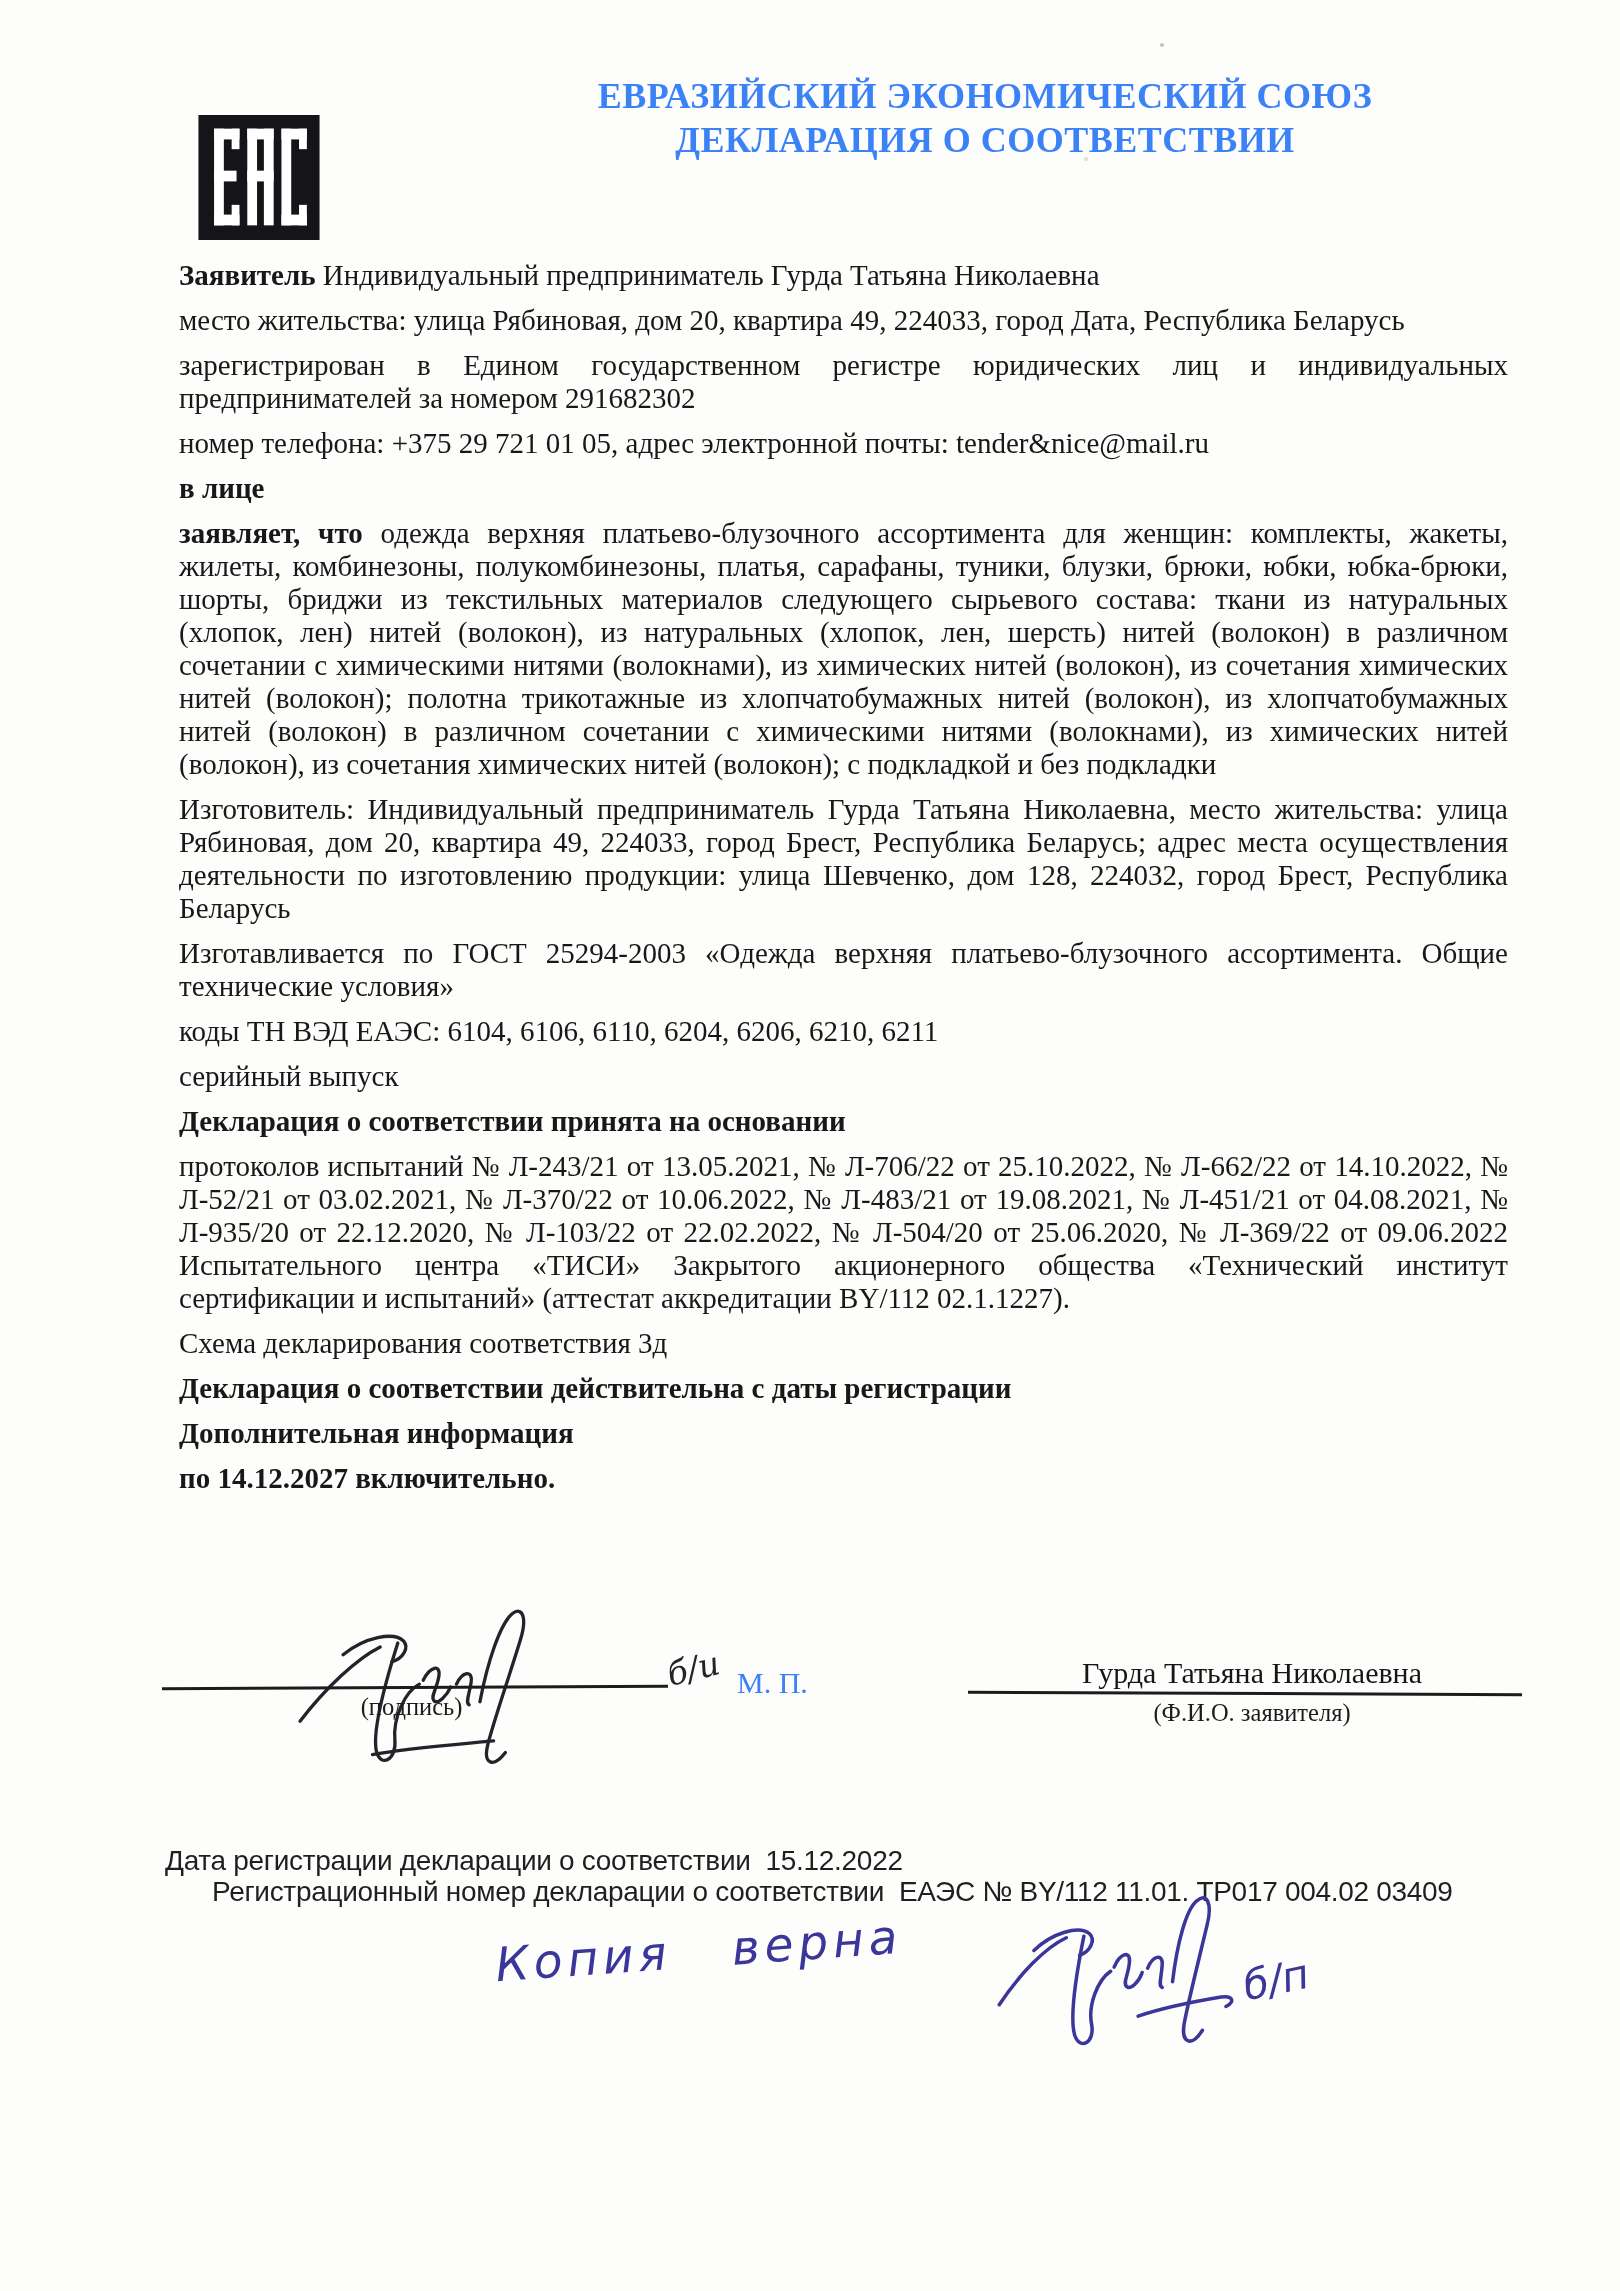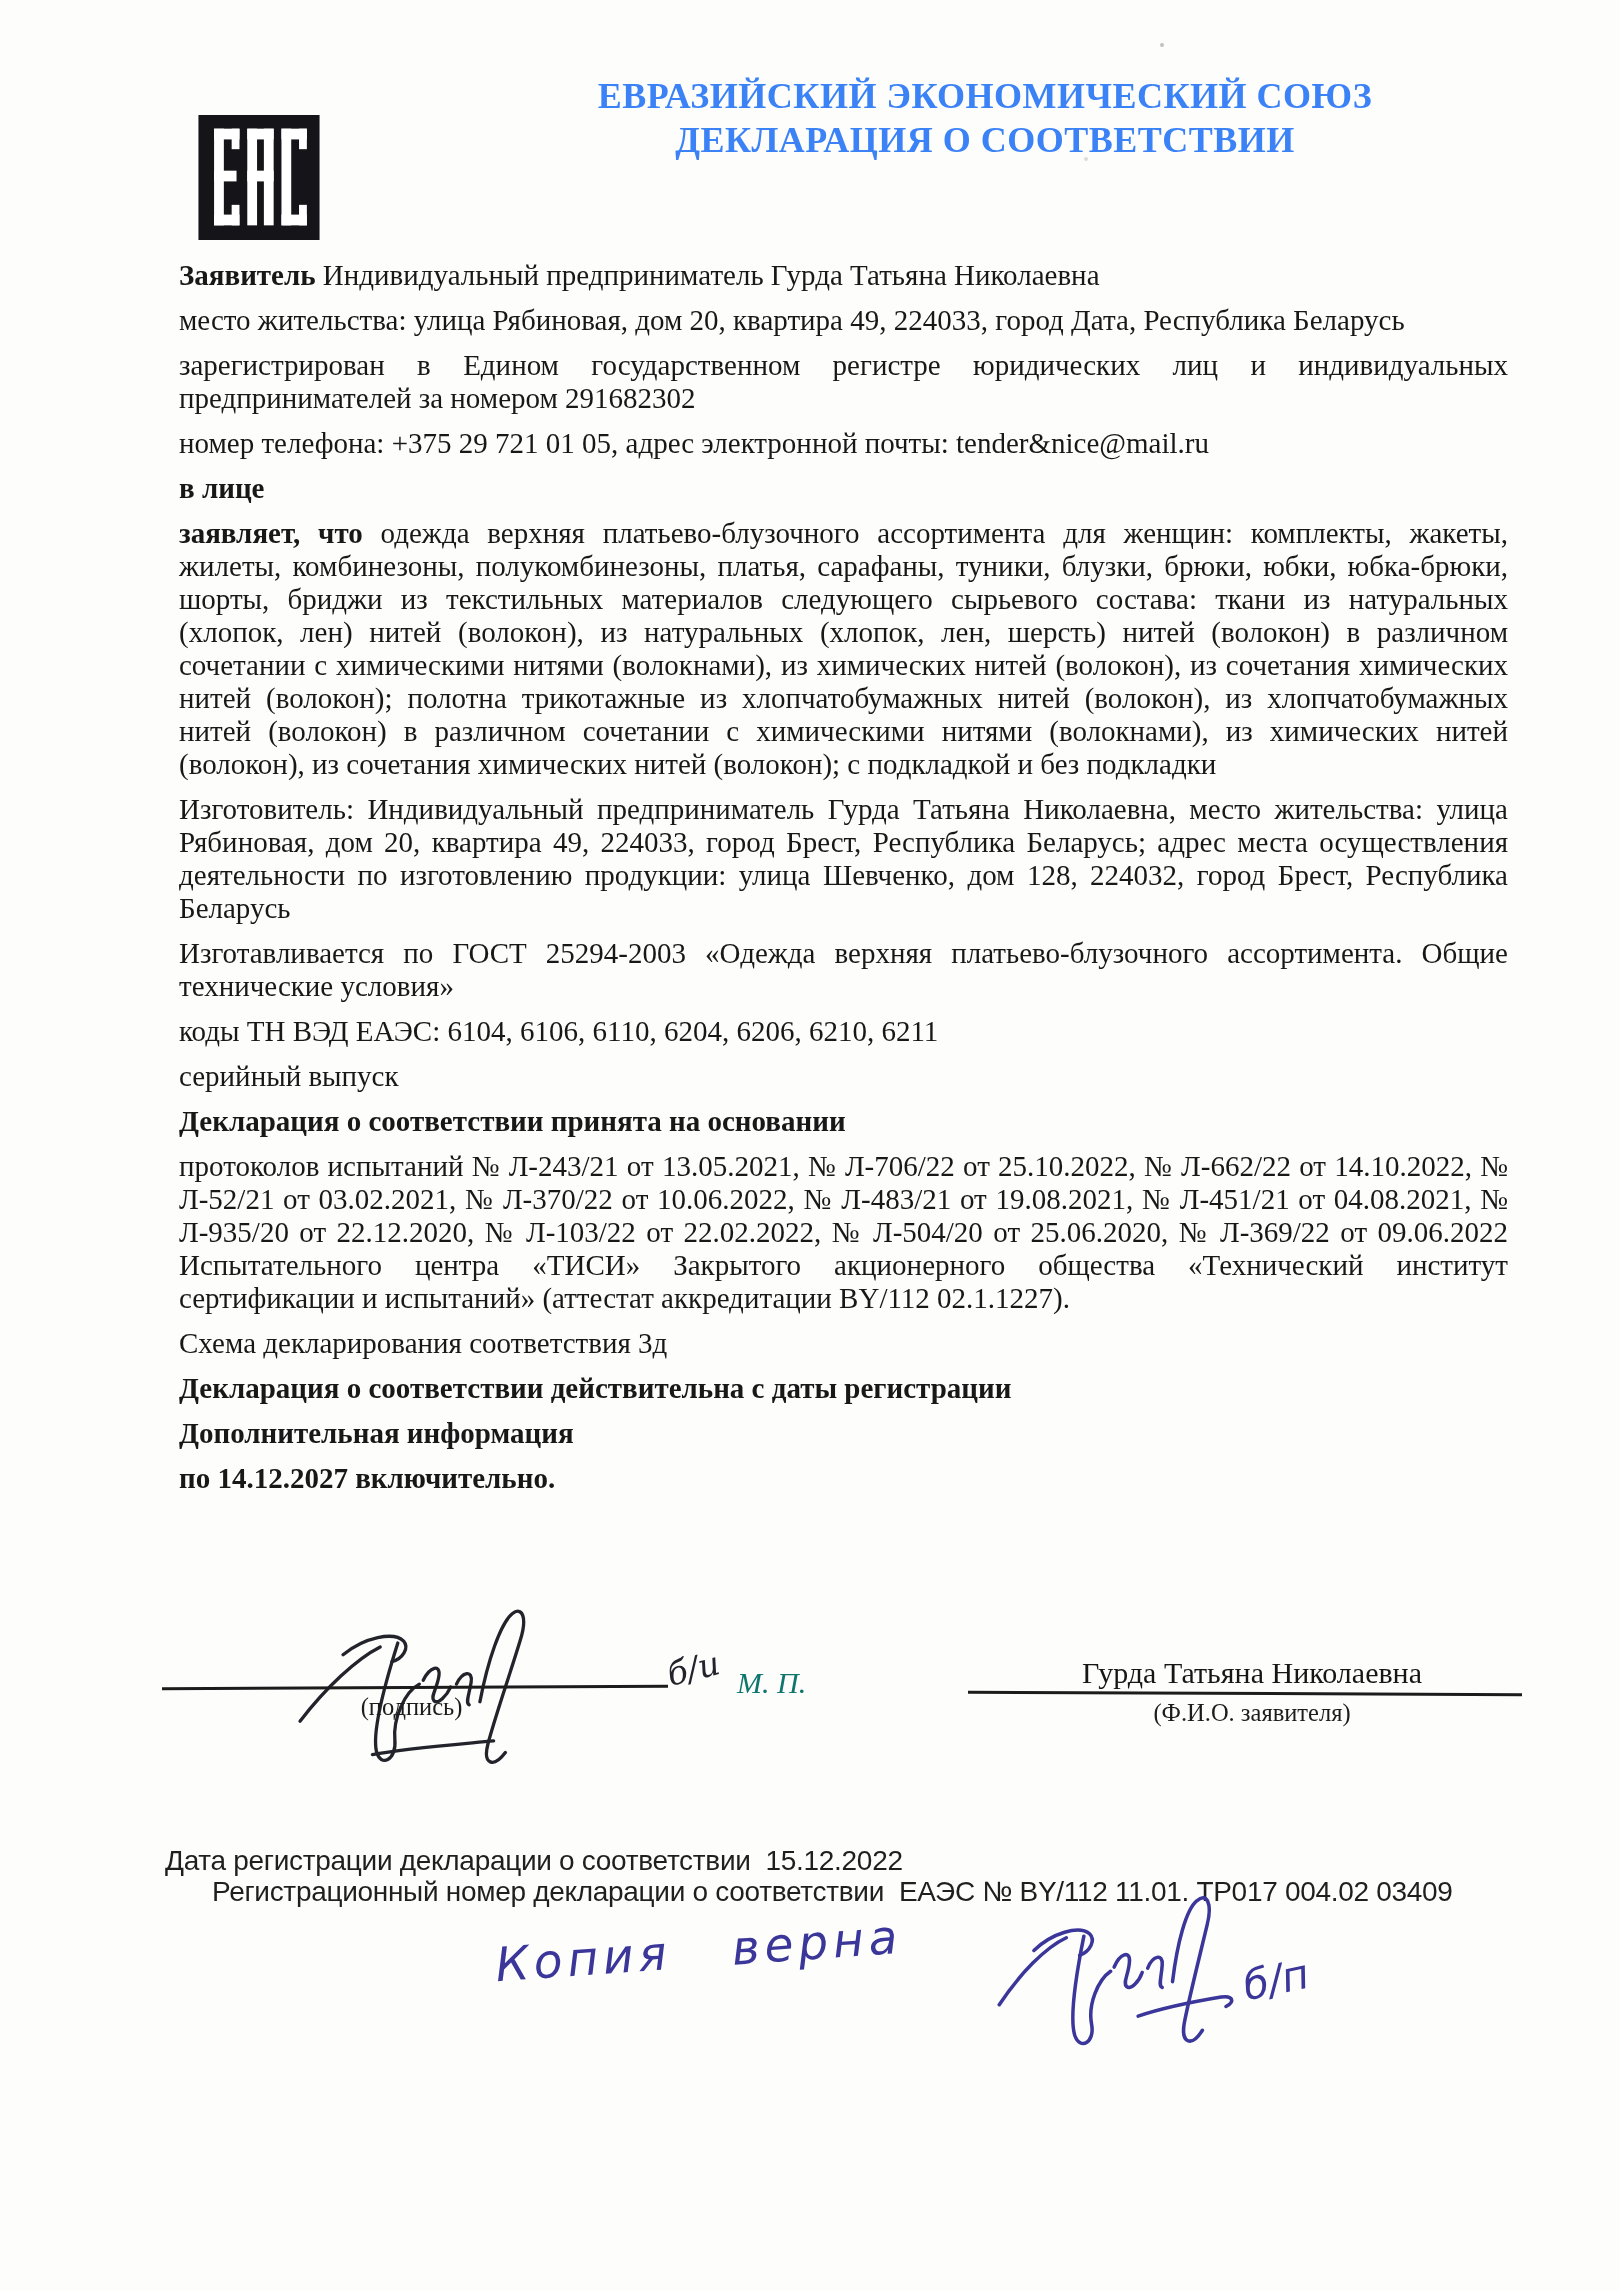--- a/index.html
+++ b/index.html
@@ -39,21 +39,21 @@
   .sig-line { height:2.9px; background:#1c1c1c; }
   .sig-line-left  { left:162px; top:1686px; width:506px; transform:rotate(-0.3deg); }
   .sig-line-right { left:968px; top:1692px; width:554px; transform:rotate(0.25deg); }
   .sig-caption { font-size:24.5px; color:#1c1c1c; text-align:center; white-space:nowrap; }
   .caption-left  { left:333px; top:1693px; width:157px; }
   .caption-right { left:980px; top:1699px; width:544px; }
   .declarant-name {
     left:980px; top:1656px; width:544px; text-align:center;
     font-size:30px; color:#161616; white-space:nowrap;
   }
-  .mp-label { left:737px; top:1666px; font-size:30px; color:#0f766e; white-space:nowrap;font-style:italic; }
+  .mp-label { left:737px; top:1666px; font-size:30px; color:#3b82f6; white-space:nowrap; }
   .hand-bi {
     left:667px; top:1649px; font-size:33px; font-style:italic;
     transform:rotate(-14deg); color:#23232b; white-space:nowrap;
     font-family:"DejaVu Serif", serif;
   }
   .sig-ink-black { left:286px; top:1602px; }
 
   
   .reg {
     left:165px; font-family:"Liberation Sans", sans-serif;

